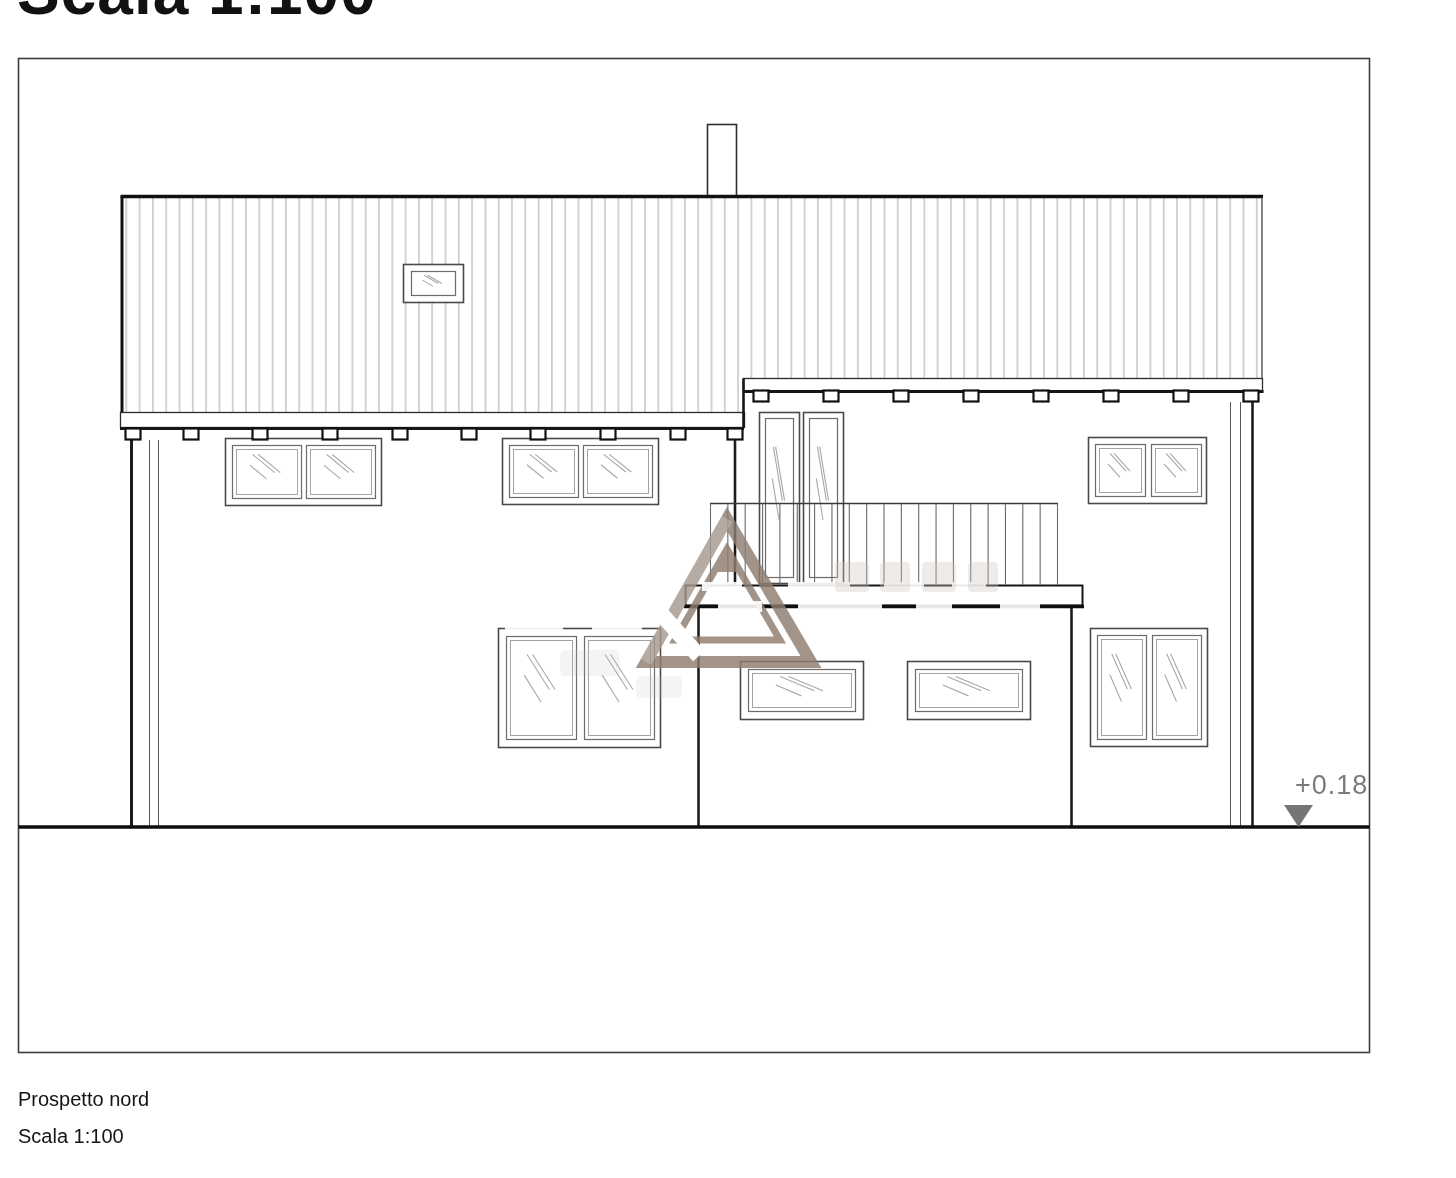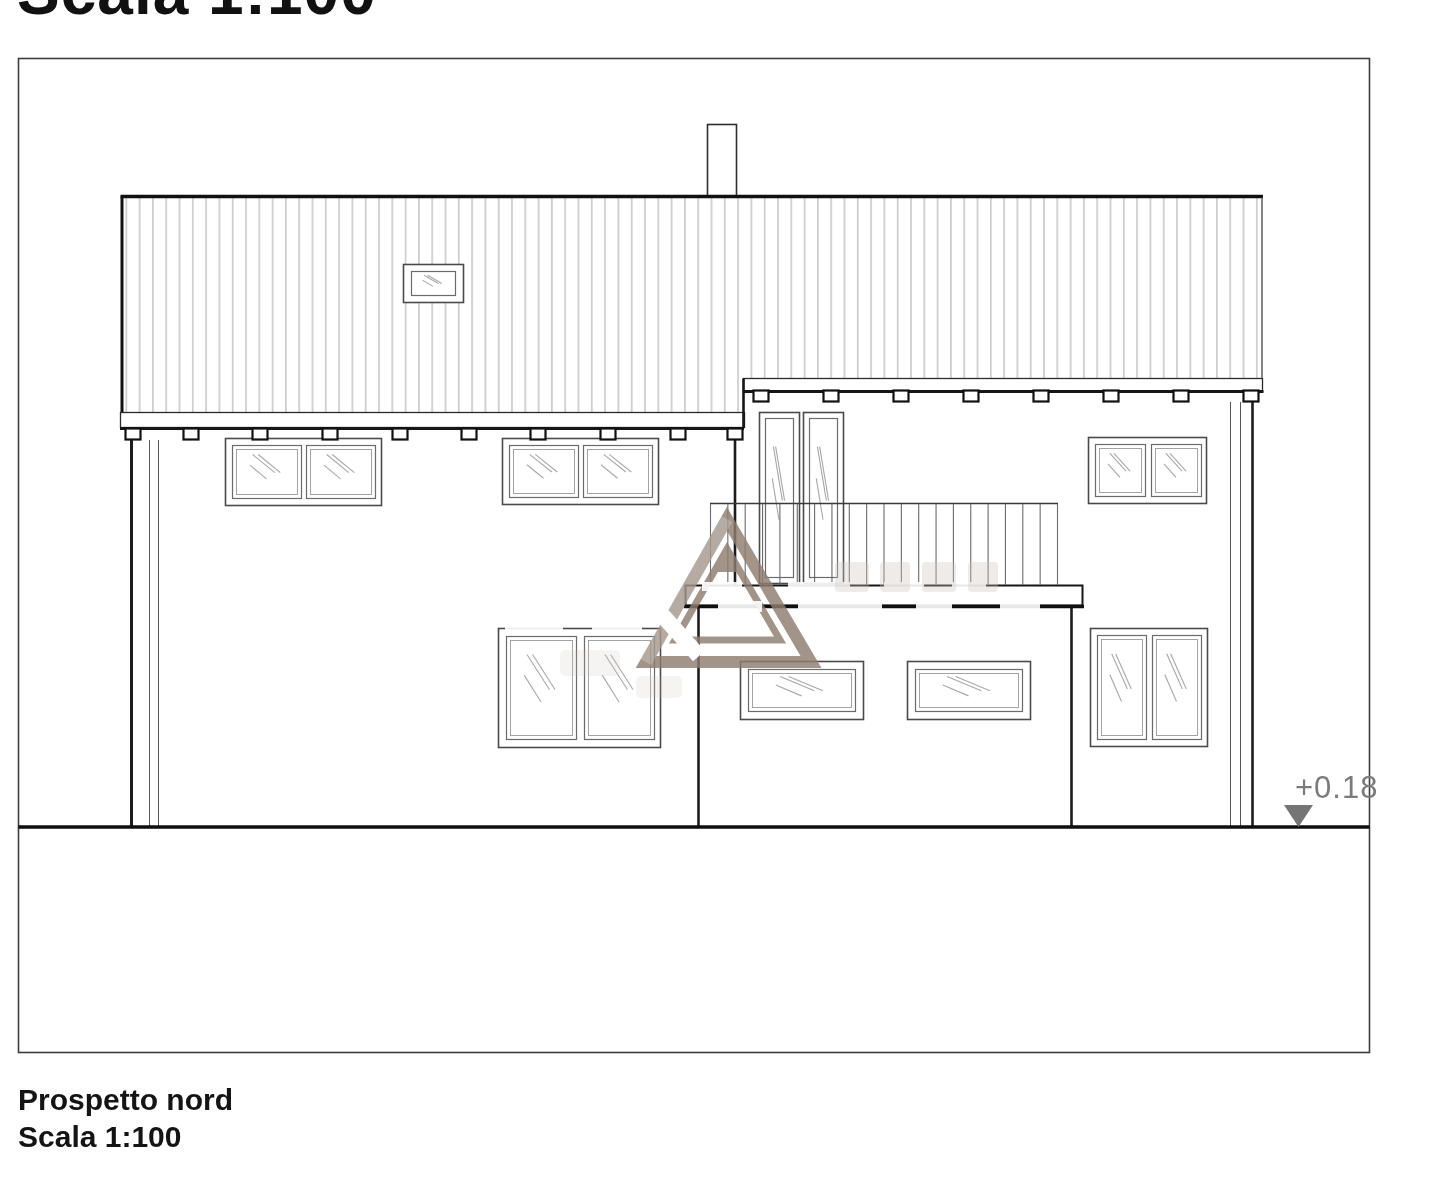--- a/index.html
+++ b/index.html
@@ -11,25 +11,25 @@
     font-family:"Liberation Sans", sans-serif;
   }
   #stage svg{position:absolute;left:0;top:0;}
   .clipped-heading{
     position:absolute;left:17px;top:-45px;
     font-size:64px;font-weight:700;color:#111;
     letter-spacing:1px;white-space:nowrap;
   }
   .caption{
     position:absolute;left:18px;top:1081px;
-    color:#141414;font-size:30px;line-height:37px;font-weight:bold;
+    color:#141414;font-size:20px;line-height:37px;
   }
   .elev-label{
     position:absolute;left:1295px;top:770px;
-    color:#7b7b7b;font-size:31px;letter-spacing:1px;
+    color:#7b7b7b;font-size:27px;letter-spacing:1px;
   }
 </style>
 </head>
 <body>
 
 <div id="stage">
 
   <div class="clipped-heading">Scala 1:100</div>
 
   <svg width="1456" height="1178" viewBox="0 0 1456 1178">

